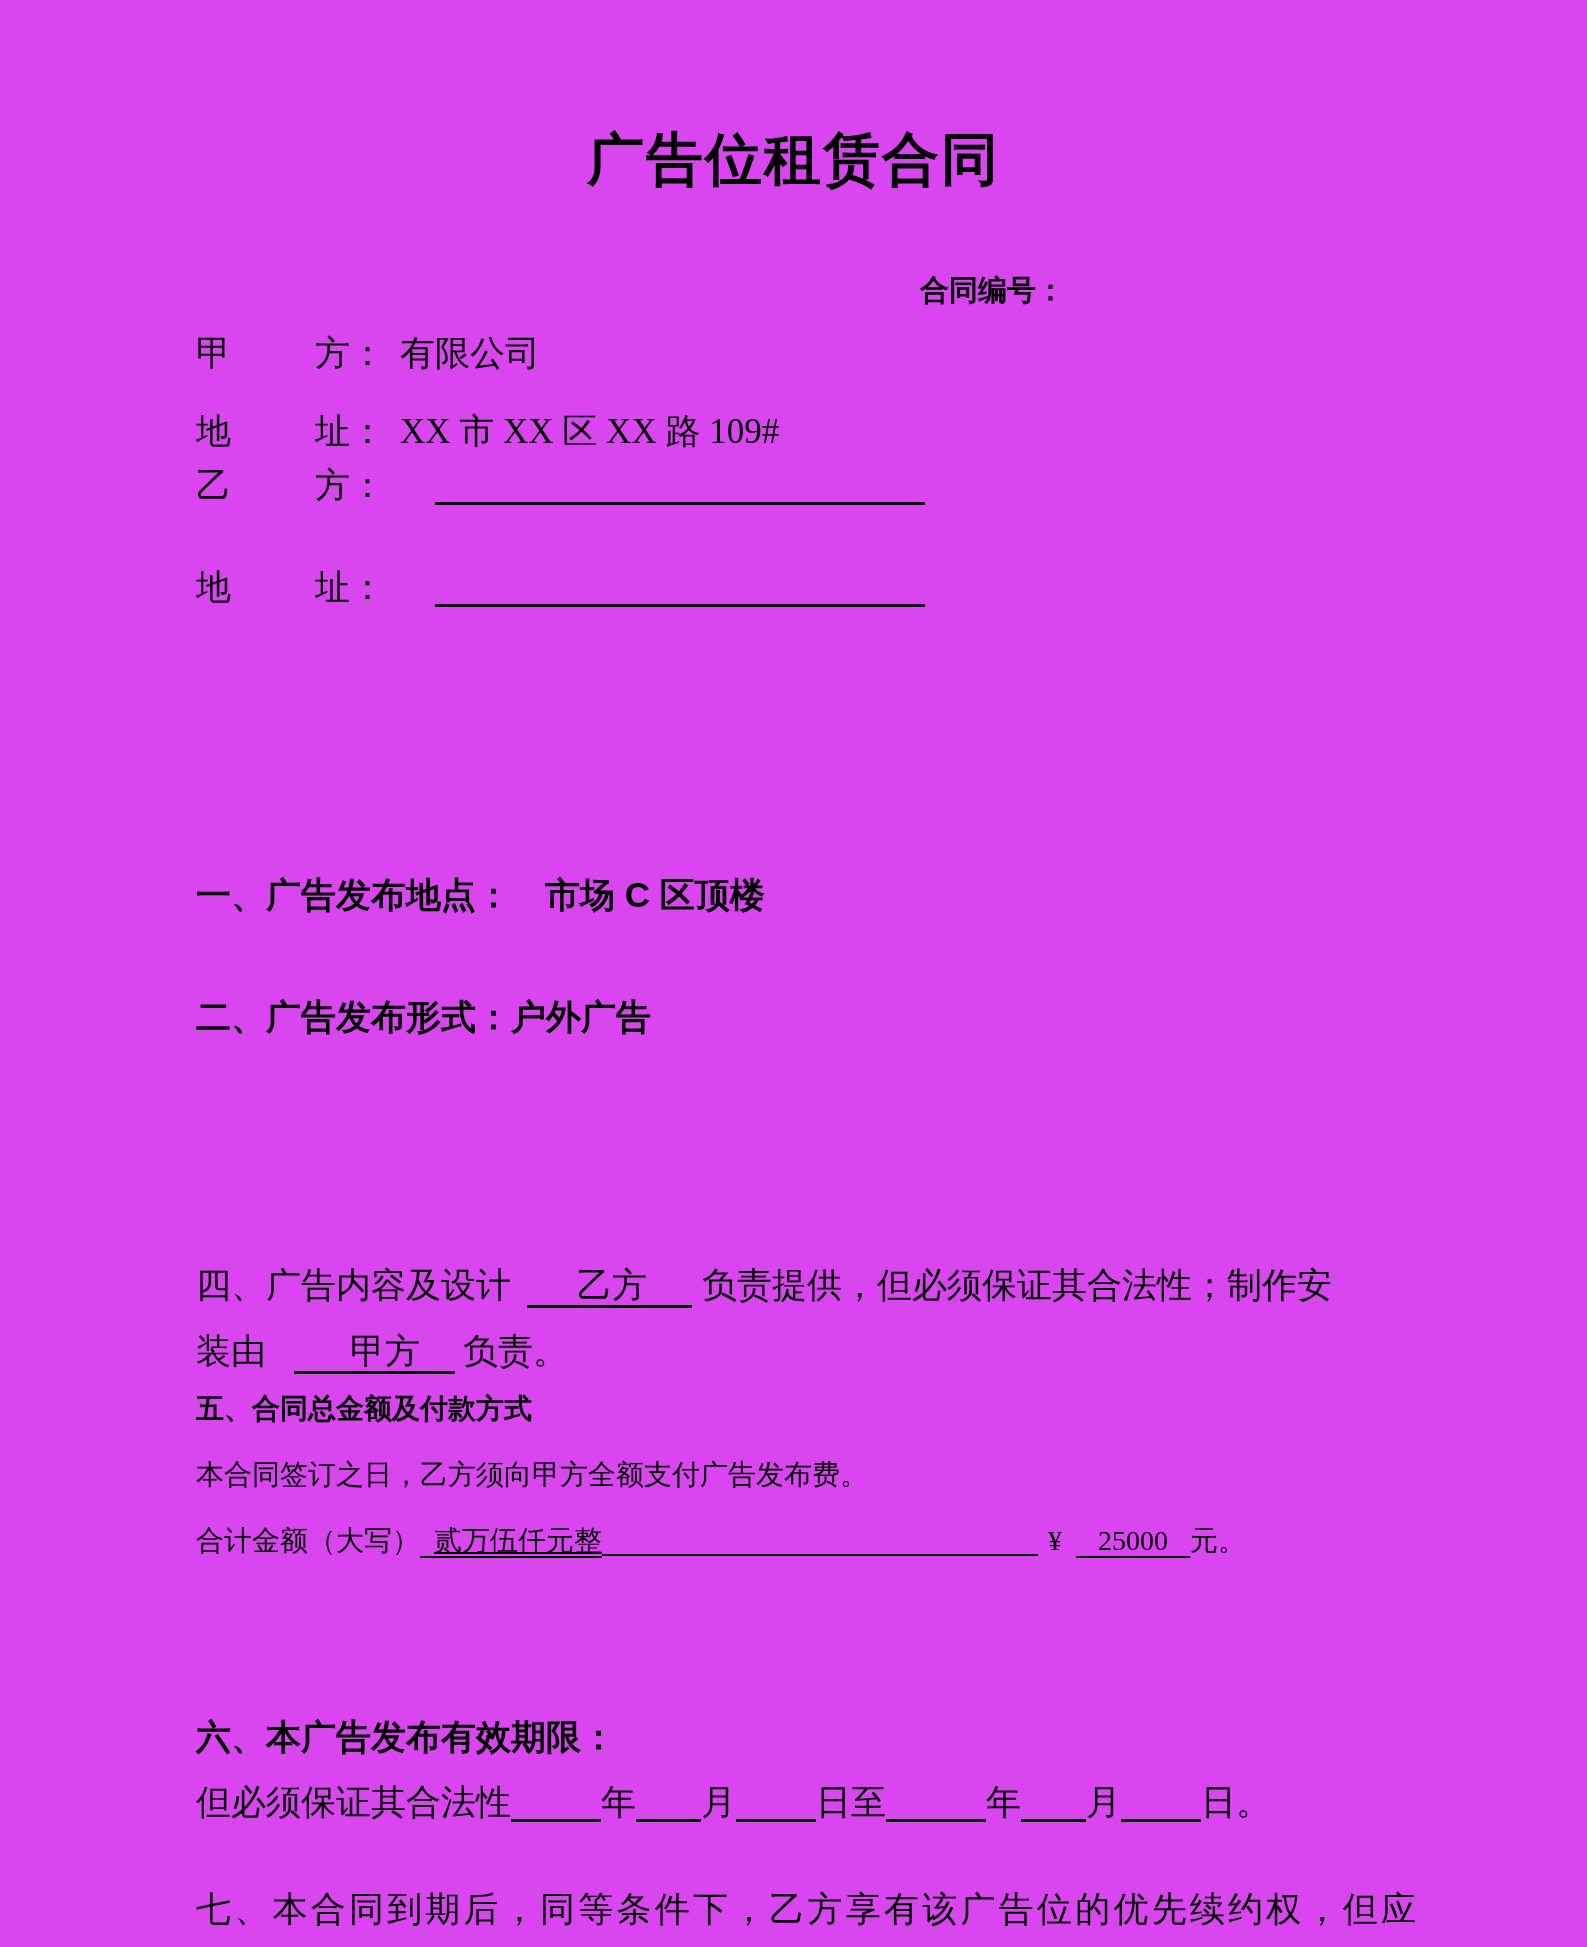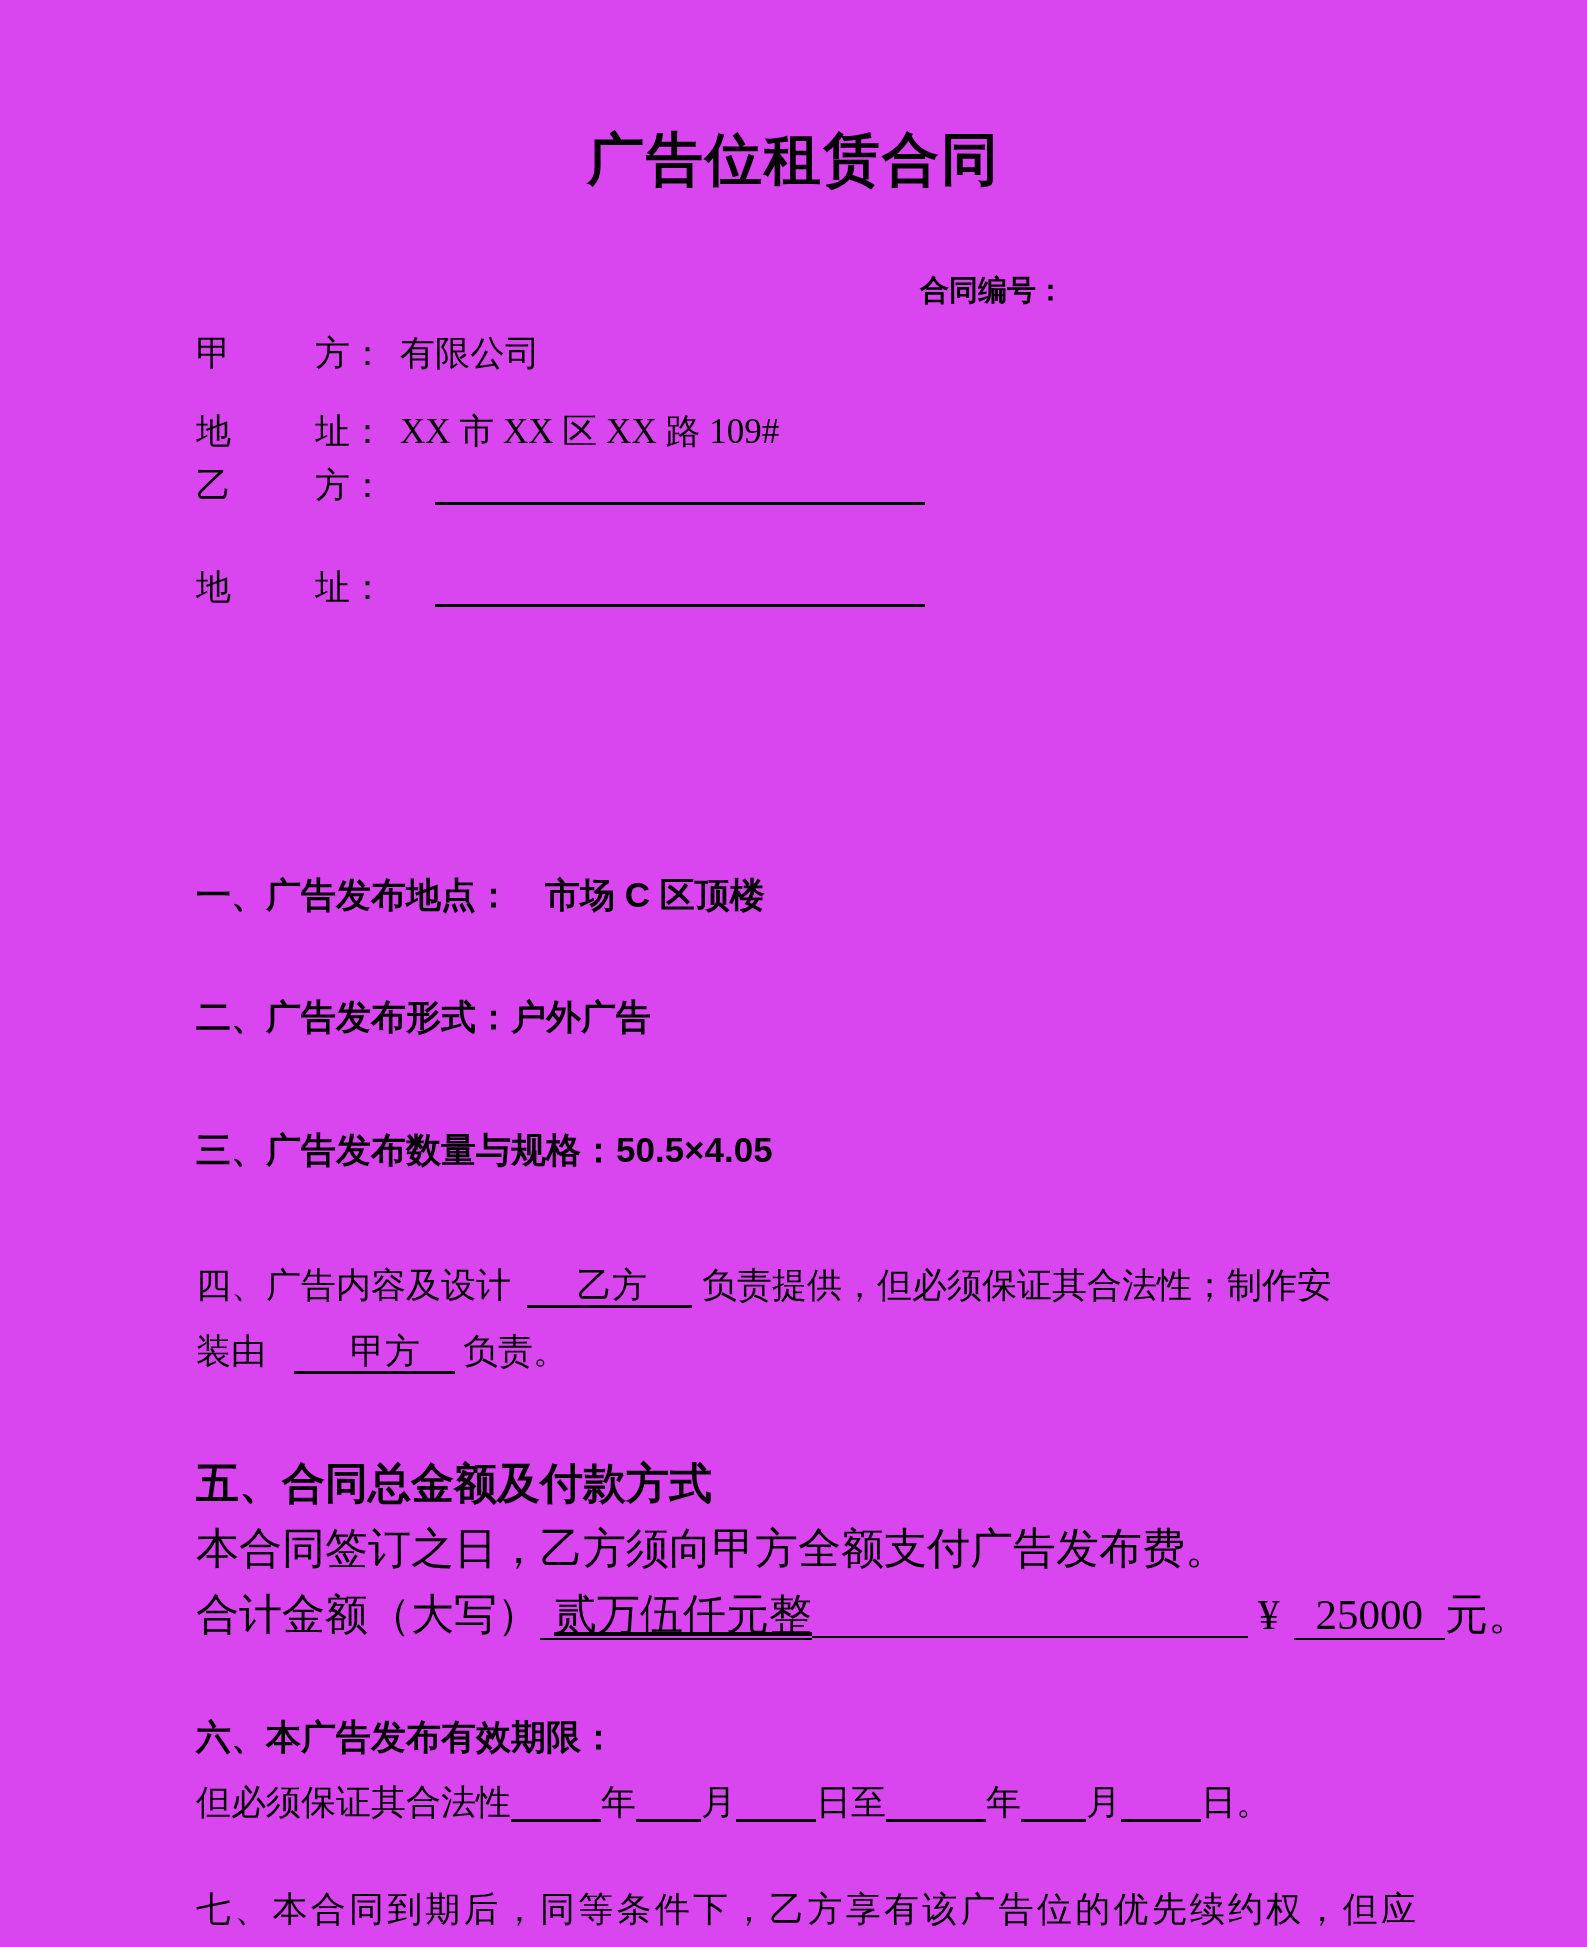--- a/index.html
+++ b/index.html
@@ -45,21 +45,21 @@
   .indent2 { text-indent:70px; }
 
   .sec { left:196px; font-size:35px; line-height:50px; white-space:nowrap; }
   .sec1-value { margin-left:34px; }
 
   .sec4 { left:196px; top:1253px; width:1300px; font-size:35px; }
   .sec4 .sline { height:66px; line-height:66px; white-space:nowrap; }
   .blank-party-a { padding:0 35px 0 56px; margin-left:28px; margin-right:8px; }
   .blank-party-b { padding:0 45px 0 50px; margin-left:16px; margin-right:10px; }
 
-  .sec5 { left:196px; top:1450px; width:1340px; font-size:43px; }
+  .sec5 { left:196px; top:1376px; width:1340px; font-size:28px; }
   .sec5 .sline { height:66px; line-height:66px; white-space:nowrap; }
   .amount-words-u { border-bottom:2px solid #000; padding-left:14px;text-decoration:underline; }
   .amount-space { width:436px; }
   .currency { margin-left:10px; }
   .amount-figure-u { border-bottom:2px solid #000; padding:0 22px; margin-left:14px; }
 
   .sec6 { left:196px; top:1704px; width:1340px; font-size:35px; }
   .sec6 .sline { height:66px; line-height:66px; white-space:nowrap; }
   .b90 { width:90px; } .b65 { width:65px; } .b80 { width:80px; } .b100 { width:100px; }
 
@@ -92,23 +92,20 @@
 
 
   <div class="abs sec heading" style="top:870px">
     <span>一、广告发布地点：</span><span class="sec1-value">市场 C 区顶楼</span>
   </div>
 
   <div class="abs sec heading" style="top:992px">
     <span>二、广告发布形式：</span><span>户外广告</span>
   </div>
 
-  <div class="abs sec heading" style="top:1125px">
-    <span>三、广告发布数量与规格：</span><span>50.5×4.05</span>
-  </div>
 
   <div class="abs sec4">
     <div class="sline">
       <span>四、广告内容及设计</span><span class="u-text blank-party-b">乙方</span><span>负责提供，但必须保证其合法性；制作安</span>
     </div>
     <div class="sline">
       <span>装由</span><span class="u-text blank-party-a">甲方</span><span>负责。</span>
     </div>
   </div>
 

